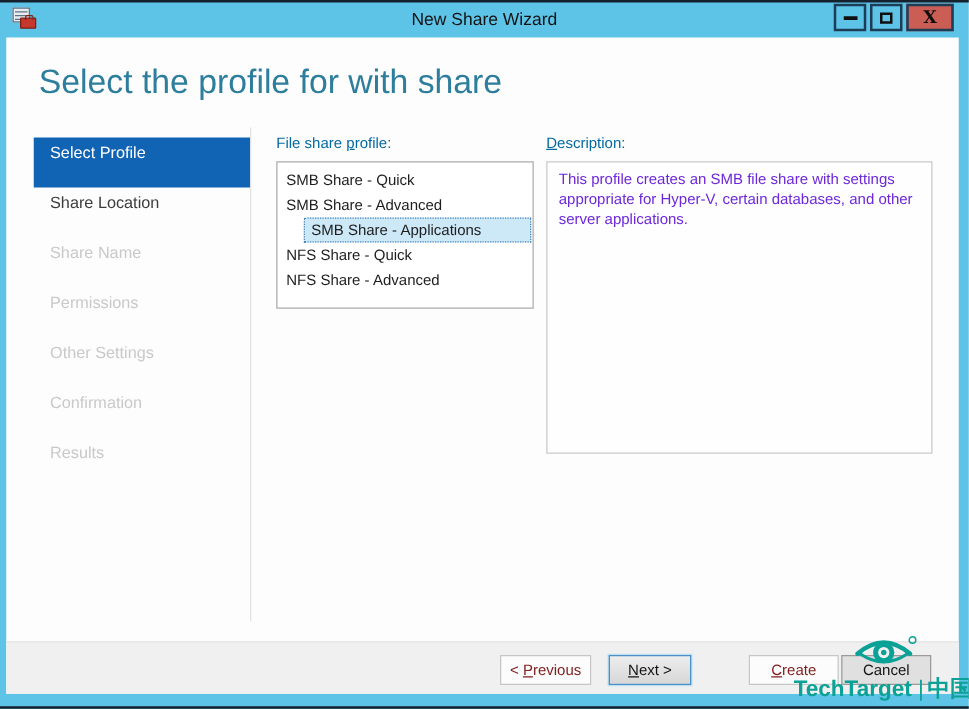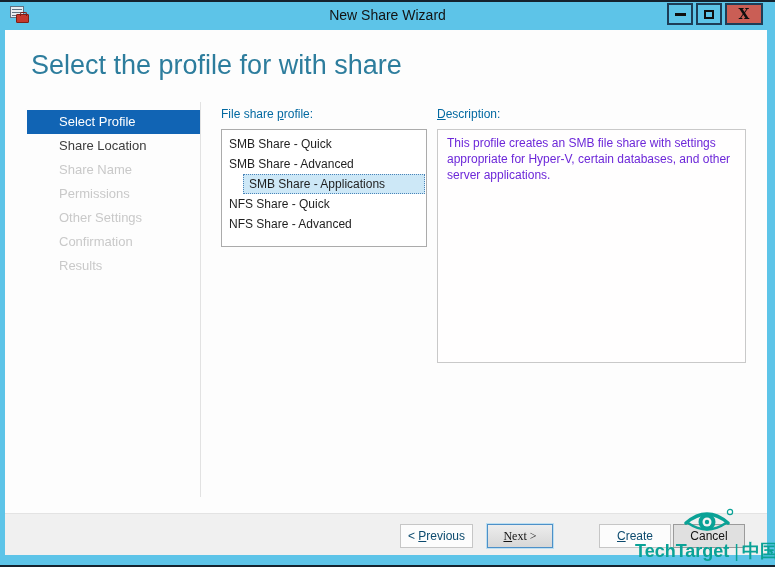--- a/index.html
+++ b/index.html
@@ -52,21 +52,21 @@
     background:#fdfdfd;
   }
   .heading {
     position:absolute; left:26px; top:20px;
     font-size:27px; font-weight:300; color:#2d7d9d;
   }
 
   
   .sidebar { position:absolute; left:22px; top:80px; width:173px; }
   .step {
-    height:24px; line-height:24px; padding-left:32px;
+    height:40px; line-height:24px; padding-left:13px;
     font-size:13px; color:#3c3c3c; cursor:default;
     white-space:nowrap;
   }
   .step.selected { background:#1164b4; color:#ffffff; }
   .step.disabled { color:#c9c9c9; }
   .vsep { position:absolute; left:195px; top:72px; width:1px; height:395px; background:#e2e2e2; }
 
   
   .field-label { position:absolute; font-size:12px; color:#0369a1; }
   .label-profile { left:216px; top:77px; }
@@ -94,29 +94,29 @@
   .button-strip {
     position:absolute; left:0; right:0; bottom:0; height:42px;
     background:#f0f0f0; border-top:1px solid #e3e3e3;
   }
   .btn {
     position:absolute; top:10px; height:24px;
     display:flex; align-items:center; justify-content:center;
     font-size:12px; background:#fcfcfc; border:1px solid #c2c2c2;
     color:#131313; cursor:default; white-space:nowrap;
   }
-  .btn.disabled { color:#0c4a6e; border-color:#c6c6c6; background:#fcfcfc; }
+  .btn.disabled { color:#7f1d1d; border-color:#c6c6c6; background:#fcfcfc; }
   .btn.default-focus {
     border:1px solid #4d90c8;
     background:linear-gradient(#ededed,#d7d7d7);
     box-shadow:0 0 0 1px #bcdff2;
   }
   .btn.normal { background:#e0e0e0; border-color:#9b9b9b; }
   #btn-previous { left:395px; width:73px; }
-  #btn-next     { left:482px; width:66px;font-family:Liberation Serif, serif; }
+  #btn-next     { left:482px; width:66px; }
   #btn-create   { left:594px; width:72px; }
   #btn-cancel   { left:668px; width:72px; }
 
   
   .watermark {
     position:absolute; right:0; bottom:0; width:140px; height:64px;
     z-index:60; pointer-events:none; overflow:hidden;
   }
   .wm-logo { position:absolute; left:48px; top:2px; }
   .wm-text {

